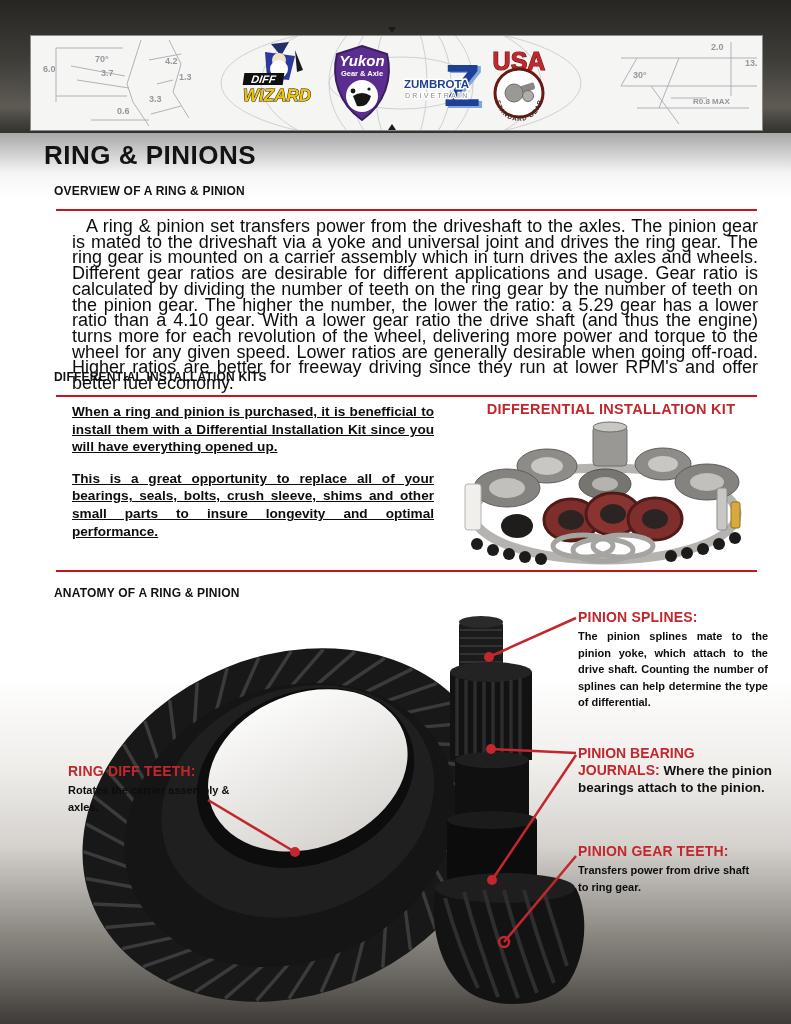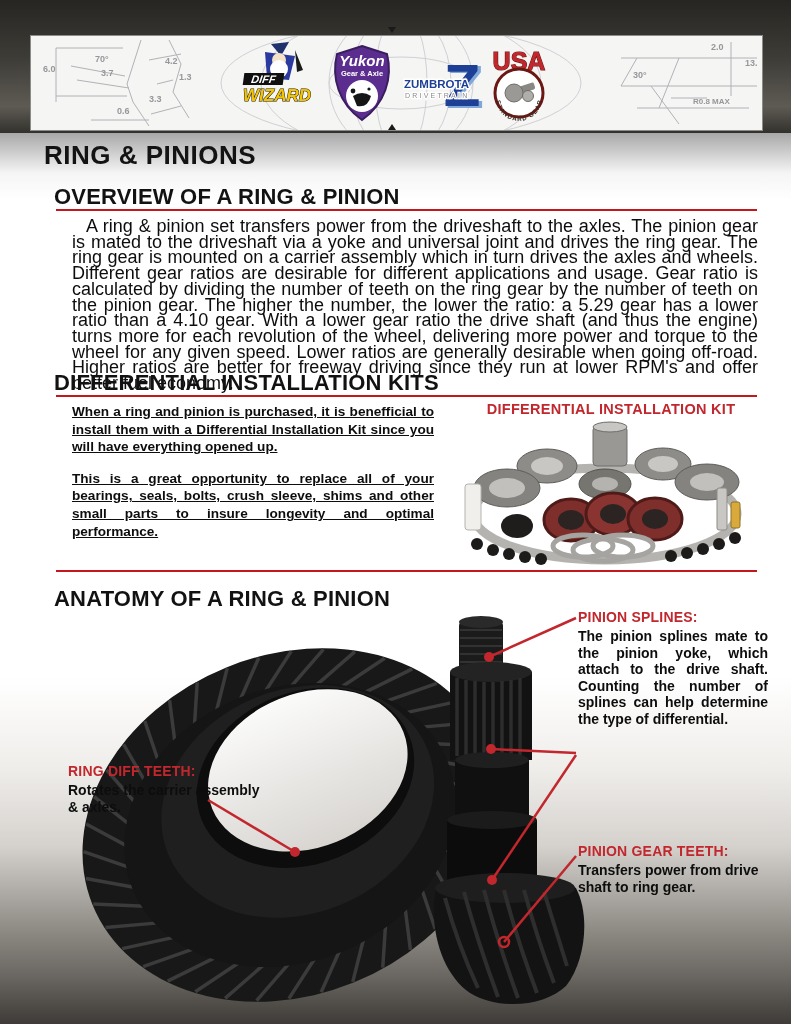--- a/index.html
+++ b/index.html
@@ -25,40 +25,40 @@
     background:linear-gradient(180deg,
       #a8a8a8 0%,#f5f5f5 4.5%,#ffffff 7.5%,
       #ffffff 61%,#f0eeeb 71%,#d5d2ce 80%,
       #8a8680 90%,#6b6762 94.5%,#3e3b38 100%);
   }
   .page-title{
     position:absolute;left:44px;top:140px;
     font-size:26px;font-weight:700;letter-spacing:.5px;color:#131313;
   }
   .h-section{
-    position:absolute;font-size:22px;font-weight:700;letter-spacing:.2px;color:#121212;
+    position:absolute;font-size:12px;font-weight:700;letter-spacing:.2px;color:#121212;
   }
   .red-rule{position:absolute;height:2px;background:#c4161c;}
   .para{
     position:absolute;font-size:18px;line-height:15.7px;color:#0d0d0d;
     text-align:justify;text-indent:14px;
   }
   .bold-col{position:absolute;font-size:13.6px;font-weight:700;line-height:17.6px;color:#0d0d0d;text-align:justify;}
   .bold-col p{margin:0 0 14px 0;}
   .kit-label{
     position:absolute;font-size:14.5px;font-weight:700;letter-spacing:.3px;
     color:#c1272d;text-align:center;
   }
   .intro-block{
     position:absolute;font-size:13.8px;font-weight:700;line-height:16.8px;
     color:#0d0d0d;white-space:pre-line;
   }
   .callout{position:absolute;}
   .callout .c-title{font-size:14px;font-weight:700;color:#c1272d;letter-spacing:.2px;}
-  .callout .c-body{font-size:14px;font-weight:700;line-height:16.6px;color:#0d0d0d;margin-top:3px;}
+  .callout .c-body{font-size:11px;font-weight:700;line-height:16.6px;color:#0d0d0d;margin-top:3px;}
   .callout .c-inline{font-size:13.4px;font-weight:700;line-height:17px;}
   .callout .c-inline .c-title-inline{color:#c1272d;font-size:14px;}
   .justify{text-align:justify;}
   .gfx{position:absolute;pointer-events:none;}
 </style>
 </head>
 <body>
 
 <div class="stage">
 
@@ -380,19 +380,25 @@
   <div class="callout" style="left:68px;top:763px;width:200px;">
     <div class="c-title">RING DIFF TEETH:</div>
     <div class="c-body" style="width:192px;">Rotates the carrier assembly &amp; axles.</div>
   </div>
 
   <div class="callout" style="left:578px;top:609px;width:190px;">
     <div class="c-title">PINION SPLINES:</div>
     <div class="c-body justify">The pinion splines mate to the pinion yoke, which attach to the drive shaft. Counting the number of splines can help determine the type of differential.</div>
   </div>
 
+  <div class="callout" style="left:578px;top:745px;width:196px;">
+    <div class="c-inline">
+      <span class="c-title-inline">PINION BEARING JOURNALS:</span>
+      <span>Where the pinion bearings attach to the pinion.</span>
+    </div>
+  </div>
 
   <div class="callout" style="left:578px;top:843px;width:184px;">
     <div class="c-title">PINION GEAR TEETH:</div>
     <div class="c-body">Transfers power from drive shaft to ring gear.</div>
   </div>
 
 </div>
 
 </body></html>

